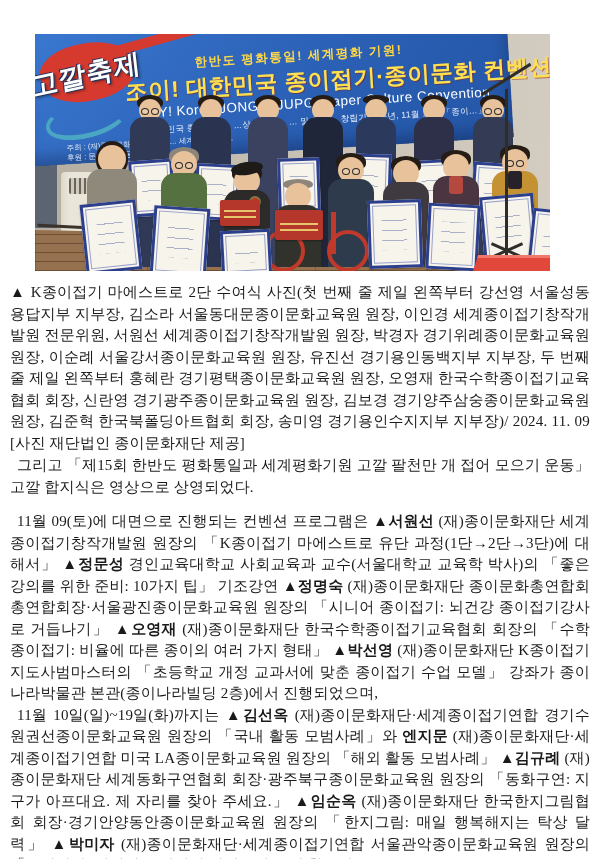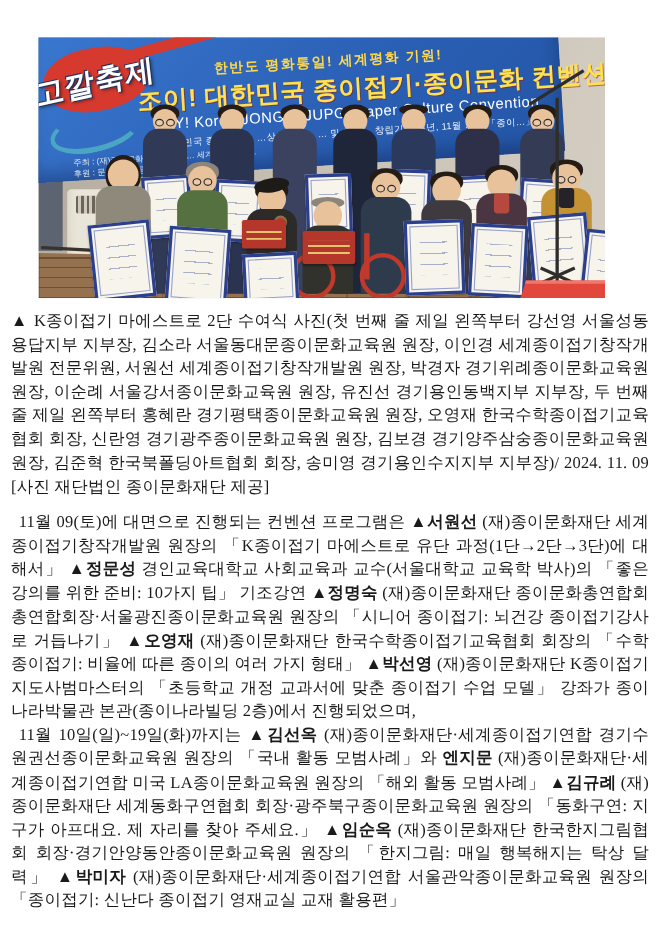--- a/index.html
+++ b/index.html
@@ -84,21 +84,21 @@
   .micpole{left:470px;top:55px;width:3px;height:182px;background:#2f2d2a;z-index:6;}
   .micboom{left:442px;top:44px;width:58px;height:3px;background:#2f2d2a;transform:rotate(-32deg);z-index:6;}
   .micleg1{left:455px;top:215px;width:34px;height:3px;background:#2f2d2a;transform:rotate(24deg);z-index:6;}
   .micleg2{left:455px;top:215px;width:34px;height:3px;background:#2f2d2a;transform:rotate(-24deg);z-index:6;}
   .red-paper{left:440px;top:221px;width:78px;height:17px;background:#e2473c;transform:skewX(-18deg);
       border-top:3px solid #f0776a;z-index:6;}
   
   .body{padding:11px 10px 0 10px;}
   .body p{margin:0;font-size:15px;line-height:21.5px;text-align:justify;word-break:break-all;
       letter-spacing:.2px;color:#1a1a1a;}
-  .body p.gap-after{margin-bottom:11px;}
+  .body p.gap-after{margin-bottom:1px;}
   .body p.gap-big{margin-bottom:13px;}
   .body p.ind{text-indent:7px;}
   .b{font-weight:bold;}
 </style>
 </head>
 <body>
 
 <div>
 
   <figure class="photo">
@@ -265,16 +265,17 @@
 
     <div class="micboom"></div>
     <div class="micpole"></div>
     <div class="micleg1"></div>
     <div class="micleg2"></div>
     <div class="red-paper"></div>
   </figure>
 
   <article class="body">
     <p class="gap-after"><span>▲  K종이접기 마에스트로 2단 수여식 사진(첫 번째 줄 제일 왼쪽부터 강선영 서울성동용답지부 지부장, 김소라 서울동대문종이문화교육원 원장, 이인경 세계종이접기창작개발원 전문위원, 서원선 세계종이접기창작개발원 원장, 박경자 경기위례종이문화교육원 원장, 이순례 서울강서종이문화교육원 원장, 유진선 경기용인동백지부 지부장, 두 번째 줄 제일 왼쪽부터 홍혜란 경기평택종이문화교육원 원장, 오영재 한국수학종이접기교육협회 회장, 신란영 경기광주종이문화교육원 원장, 김보경 경기양주삼숭종이문화교육원 원장, 김준혁 한국북폴딩아트협회 회장, 송미영 경기용인수지지부 지부장)/ 2024. 11. 09 [사진 재단법인 종이문화재단 제공]</span></p>
+    <p class="ind gap-big"><span>그리고 「제15회 한반도 평화통일과 세계평화기원 고깔 팔천만 개 접어 모으기 운동」 고깔 합지식은 영상으로 상영되었다.</span></p>
     <p class="ind"><span>11월 09(토)에 대면으로 진행되는 컨벤션 프로그램은 </span><span class="b">▲서원선</span><span> (재)종이문화재단 세계종이접기창작개발원 원장의 「K종이접기 마에스트로 유단 과정(1단→2단→3단)에 대해서」 </span><span class="b">▲정문성</span><span> 경인교육대학교 사회교육과 교수(서울대학교 교육학 박사)의 「좋은 강의를 위한 준비: 10가지 팁」 기조강연 </span><span class="b">▲정명숙</span><span> (재)종이문화재단 종이문화총연합회 총연합회장·서울광진종이문화교육원 원장의 「시니어 종이접기: 뇌건강 종이접기강사로 거듭나기」 </span><span class="b">▲오영재</span><span> (재)종이문화재단 한국수학종이접기교육협회 회장의 「수학종이접기: 비율에 따른 종이의 여러 가지 형태」 </span><span class="b">▲박선영</span><span> (재)종이문화재단 K종이접기 지도사범마스터의 「초등학교 개정 교과서에 맞춘 종이접기 수업 모델」 강좌가 종이나라박물관 본관(종이나라빌딩 2층)에서 진행되었으며,</span></p>
     <p class="ind"><span>11월 10일(일)~19일(화)까지는 </span><span class="b">▲김선옥</span><span> (재)종이문화재단·세계종이접기연합 경기수원권선종이문화교육원 원장의 「국내 활동 모범사례」와 </span><span class="b">엔지문</span><span> (재)종이문화재단·세계종이접기연합 미국 LA종이문화교육원 원장의 「해외 활동 모범사례」 </span><span class="b">▲김규례</span><span> (재)종이문화재단 세계동화구연협회 회장·광주북구종이문화교육원 원장의 「동화구연: 지구가 아프대요. 제 자리를 찾아 주세요.」 </span><span class="b">▲임순옥</span><span> (재)종이문화재단 한국한지그림협회 회장·경기안양동안종이문화교육원 원장의 「한지그림: 매일 행복해지는 탁상 달력」 </span><span class="b">▲박미자</span><span> (재)종이문화재단·세계종이접기연합 서울관악종이문화교육원 원장의 「종이접기: 신난다 종이접기 영재교실 교재 활용편」 </span></p>
   </article>
 </div>
 
 </body></html>

